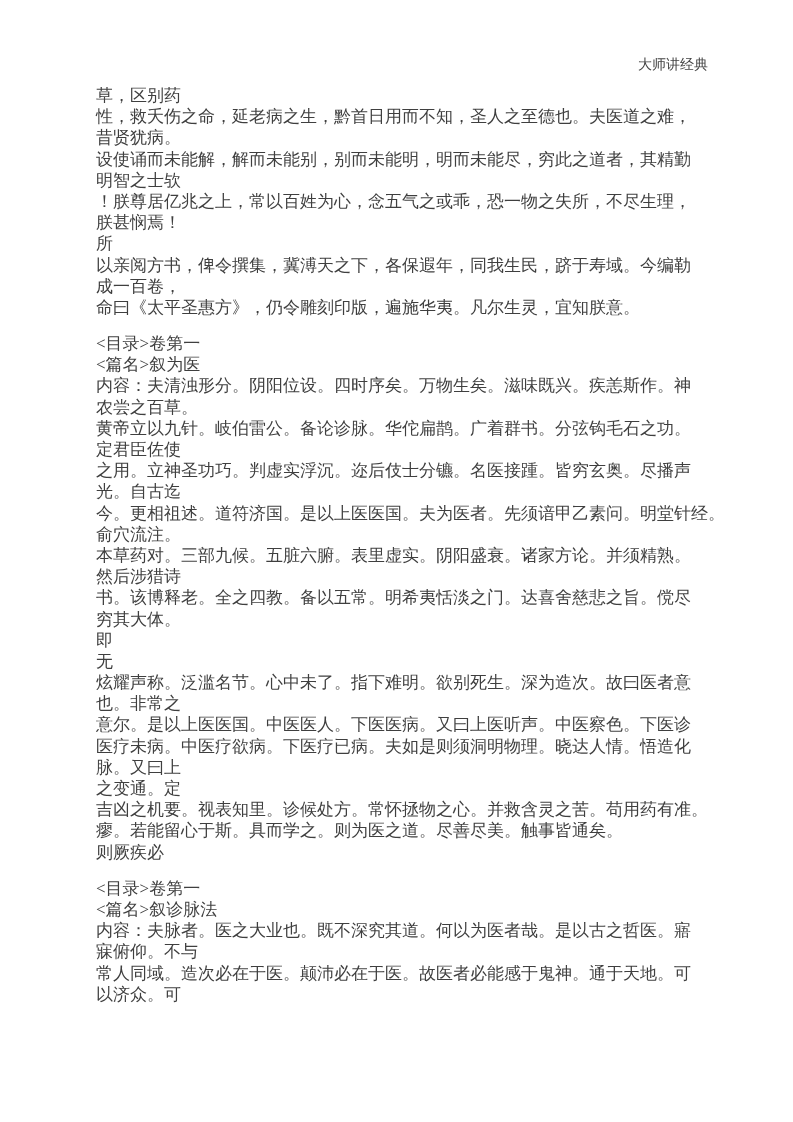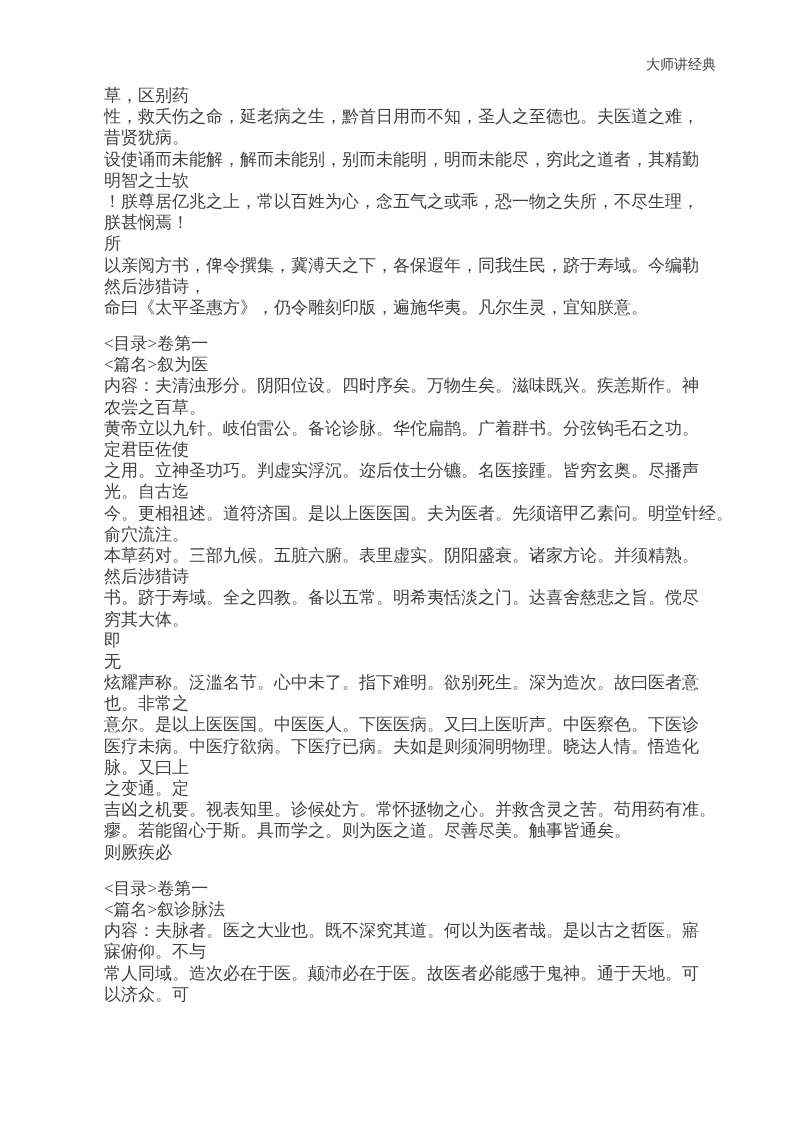--- a/index.html
+++ b/index.html
@@ -7,21 +7,21 @@
     width: 793px;
     height: 1122px;
     background: #ffffff;
     position: relative;
     font-family: "Liberation Serif", "DejaVu Serif", serif;
     color: #404040;
     overflow: hidden;
   }
   .page {
     position: absolute;
-    top: 0; left: 12px;
+    top: 0; left: 4px;
     width: 642px; height: 1122px;
     background: #ffffff;
   }
   .page-header {
     position: absolute;
     top: 56px;
     left: 92px;
     width: 612px;
     text-align: right;
     font-size: 14px;
@@ -53,37 +53,37 @@
     <div class="block">
         <div class="line">草，区别药</div>
         <div class="line">性，救夭伤之命，延老病之生，黔首日用而不知，圣人之至德也。夫医道之难，</div>
         <div class="line">昔贤犹病。</div>
         <div class="line">设使诵而未能解，解而未能别，别而未能明，明而未能尽，穷此之道者，其精勤</div>
         <div class="line">明智之士欤</div>
         <div class="line">！朕尊居亿兆之上，常以百姓为心，念五气之或乖，恐一物之失所，不尽生理，</div>
         <div class="line">朕甚悯焉！</div>
         <div class="line">所</div>
         <div class="line">以亲阅方书，俾令撰集，冀溥天之下，各保遐年，同我生民，跻于寿域。今编勒</div>
-        <div class="line">然后涉猎诗，</div>
+        <div class="line">成一百卷，</div>
         <div class="line">命曰《太平圣惠方》，仍令雕刻印版，遍施华夷。凡尔生灵，宜知朕意。</div>
       </div>
     <div class="block">
         <div class="line">&lt;目录&gt;卷第一</div>
         <div class="line">&lt;篇名&gt;叙为医</div>
         <div class="line">内容：夫清浊形分。阴阳位设。四时序矣。万物生矣。滋味既兴。疾恙斯作。神</div>
         <div class="line">农尝之百草。</div>
         <div class="line">黄帝立以九针。岐伯雷公。备论诊脉。华佗扁鹊。广着群书。分弦钩毛石之功。</div>
         <div class="line">定君臣佐使</div>
         <div class="line">之用。立神圣功巧。判虚实浮沉。迩后伎士分镳。名医接踵。皆穷玄奥。尽播声</div>
         <div class="line">光。自古迄</div>
         <div class="line">今。更相祖述。道符济国。是以上医医国。夫为医者。先须谙甲乙素问。明堂针经。</div>
         <div class="line">俞穴流注。</div>
         <div class="line">本草药对。三部九候。五脏六腑。表里虚实。阴阳盛衰。诸家方论。并须精熟。</div>
         <div class="line">然后涉猎诗</div>
-        <div class="line">书。跻于寿域。全之四教。备以五常。明希夷恬淡之门。达喜舍慈悲之旨。傥尽</div>
+        <div class="line">书。该博释老。全之四教。备以五常。明希夷恬淡之门。达喜舍慈悲之旨。傥尽</div>
         <div class="line">穷其大体。</div>
         <div class="line">即</div>
         <div class="line">无</div>
         <div class="line">炫耀声称。泛滥名节。心中未了。指下难明。欲别死生。深为造次。故曰医者意</div>
         <div class="line">也。非常之</div>
         <div class="line">意尔。是以上医医国。中医医人。下医医病。又曰上医听声。中医察色。下医诊</div>
         <div class="line">医疗未病。中医疗欲病。下医疗已病。夫如是则须洞明物理。晓达人情。悟造化</div>
         <div class="line">脉。又曰上</div>
         <div class="line">之变通。定</div>
         <div class="line">吉凶之机要。视表知里。诊候处方。常怀拯物之心。并救含灵之苦。苟用药有准。</div>

